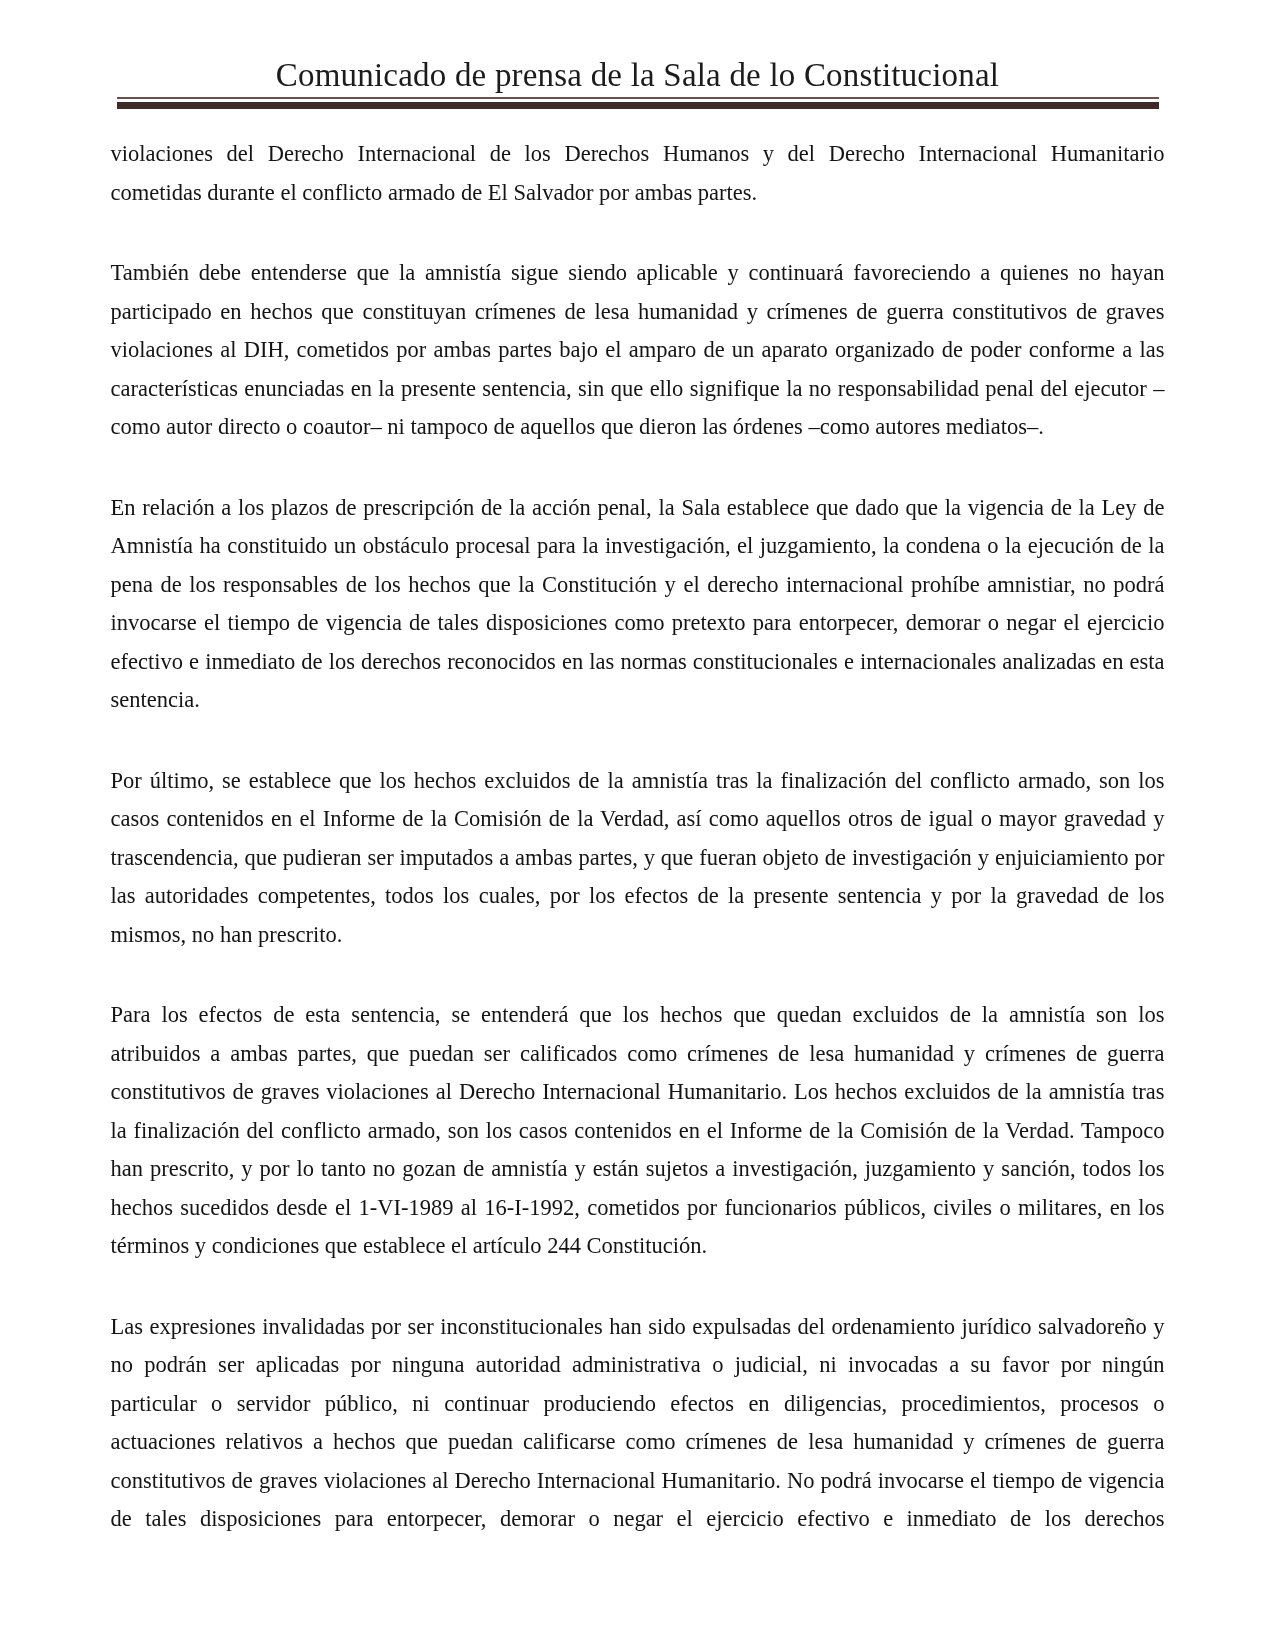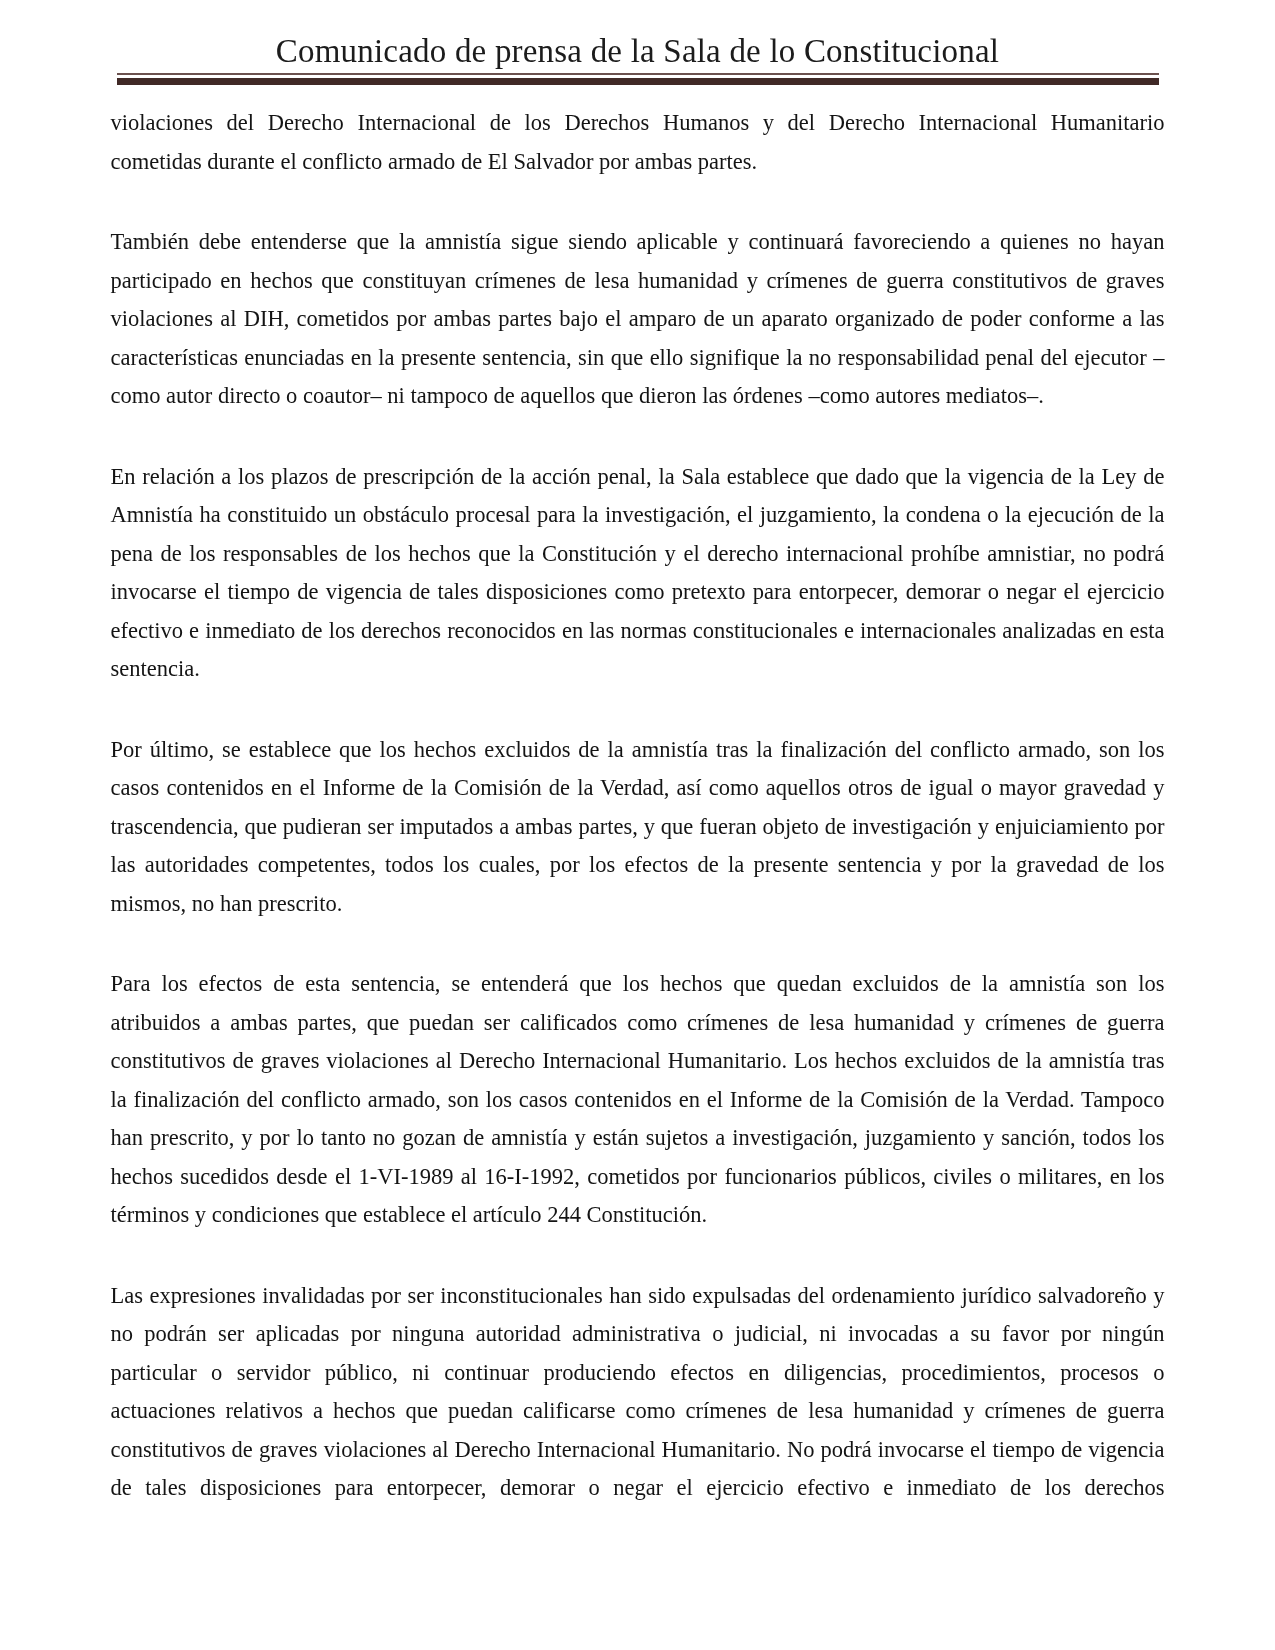--- a/index.html
+++ b/index.html
@@ -7,21 +7,21 @@
   body {
     width: 1275px;
     height: 1650px;
     overflow: hidden;
     font-family: "Liberation Serif", "DejaVu Serif", serif;
   }
   .page {
     width: 1275px;
     height: 1650px;
     background: #ffffff;
-    padding-top: 32px;
+    padding-top: 56px;
   }
   .doc-title {
     text-align: center;
     font-family: "Liberation Serif", "DejaVu Serif", serif;
     font-size: 33px;
     font-weight: normal;
     line-height: 38px;
     color: #1c1c1c;
     letter-spacing: 0.2px;
   }
@@ -37,21 +37,21 @@
     height: 3px;
     width: 100%;
     background: #ffffff;
   }
   .rule-thick {
     height: 7px;
     width: 100%;
   }
   .doc-body {
     width: 1054px;
-    margin: 19px auto 0 auto;
+    margin: 26px auto 0 auto;
     font-size: 22.5px;
     line-height: 38.5px;
     color: #141414;
     text-align: justify;
   }
   .doc-body p {
     margin: 0 0 42px 0;
     text-align: justify;
   }
   .doc-body p.cut-off {

